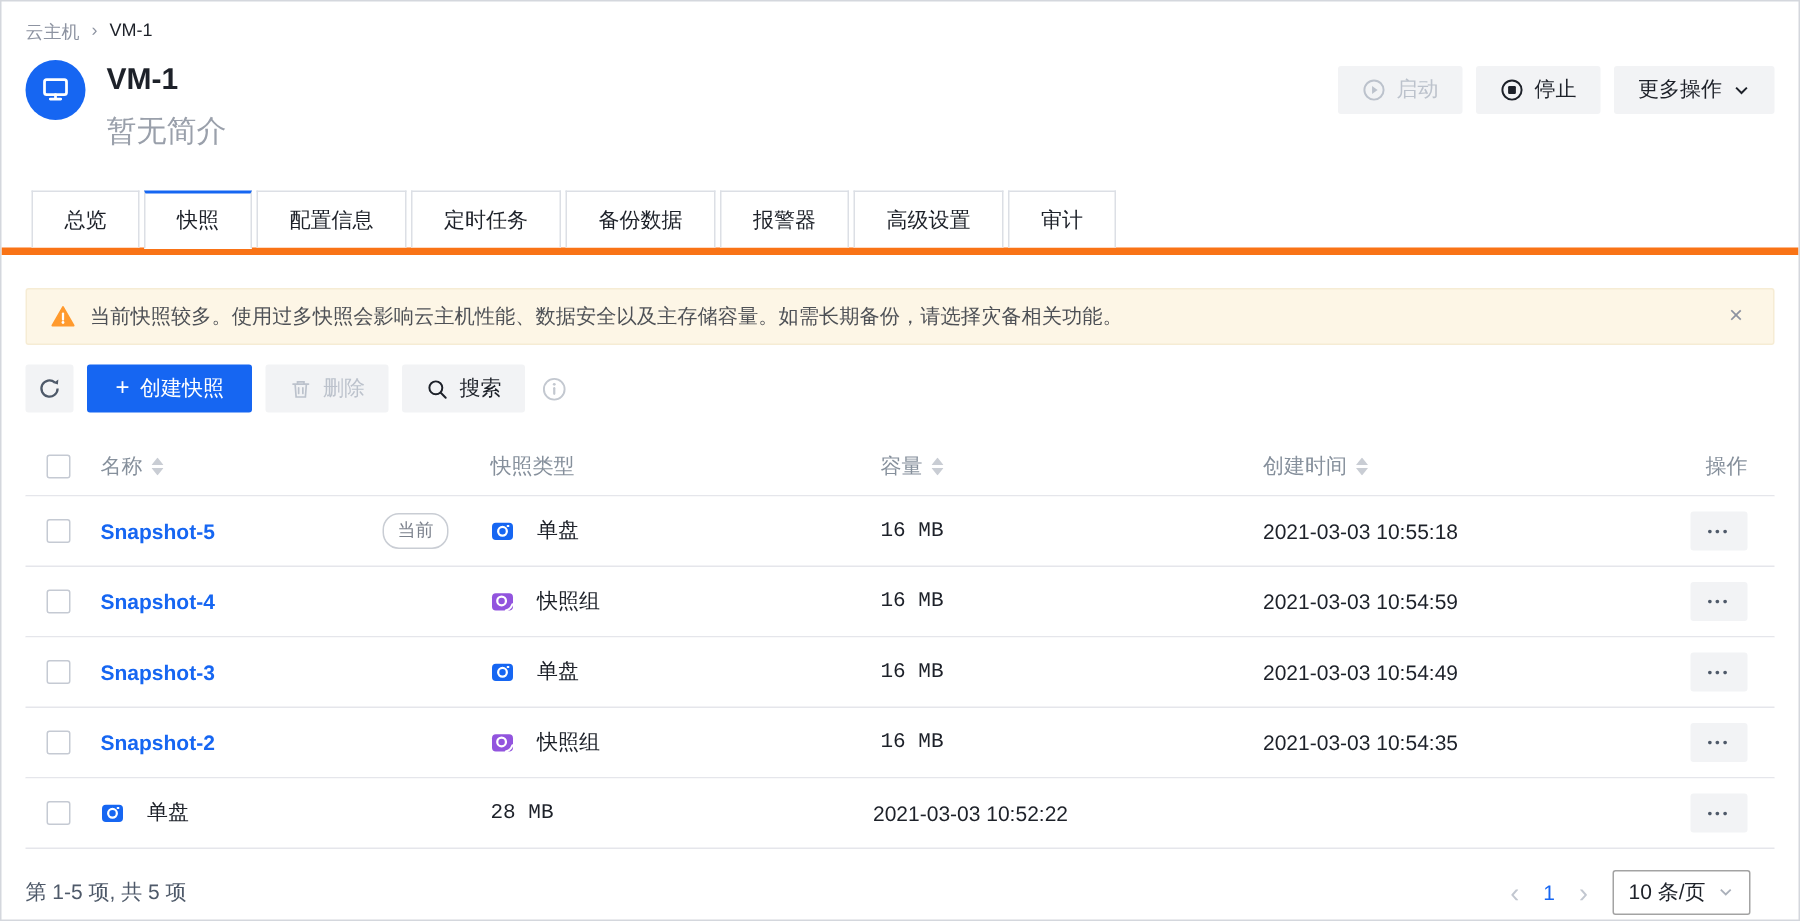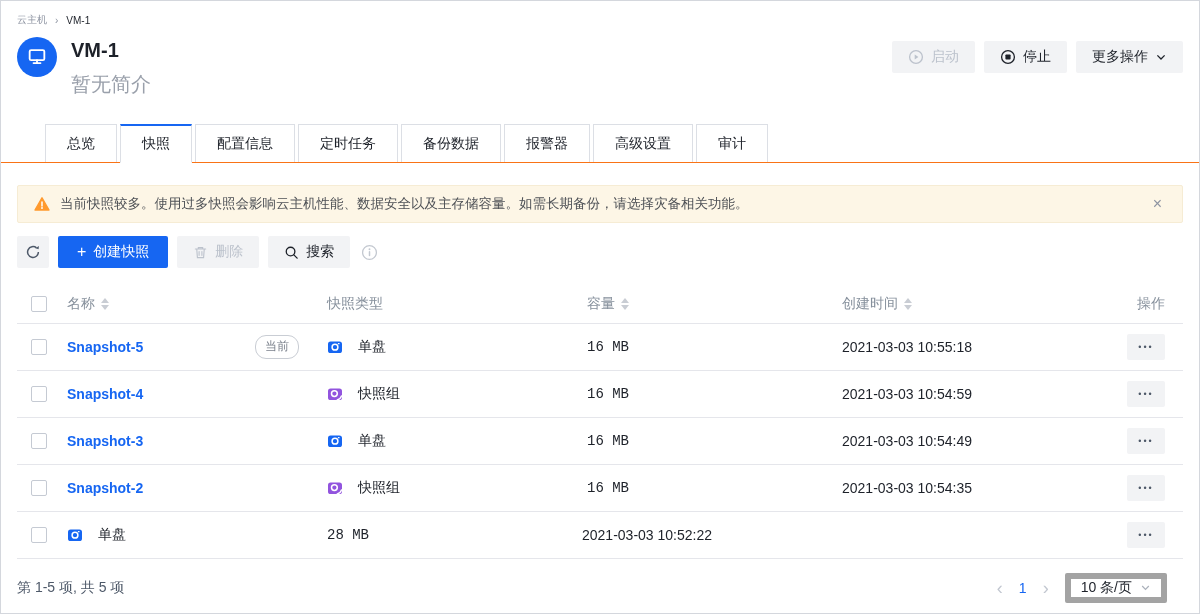--- a/index.html
+++ b/index.html
@@ -1,38 +1,38 @@
 <!DOCTYPE html>
 <html><head>
 <meta charset="utf-8">
 <style>
   * { box-sizing: border-box; margin: 0; padding: 0; }
   html,body { background:#e8eaed; }
   body { font-family: "Liberation Sans", "DejaVu Sans", sans-serif; font-size:14px; color:#1d2129; }
   .page { width:1200px; height:614px; background:#fff; border:1px solid #d4d7dd; overflow:hidden; margin:0 auto; }
 
   
-  .breadcrumb { padding:12px 16px 0; font-size:10px; color:#8d93a1; display:flex; gap:8px; align-items:center; }
+  .breadcrumb { padding:12px 16px 0; font-size:12px; color:#8d93a1; display:flex; gap:8px; }
   .breadcrumb .current { color:#1d2129; }
   .breadcrumb .root { cursor:pointer; }
 
   
   .header { display:flex; align-items:flex-start; padding:10px 16px 0; }
   .avatar { width:40px; height:40px; border-radius:50%; background:#1666f2; display:flex; align-items:center; justify-content:center; flex:0 0 auto; }
   .title-block { margin-left:14px; }
   .page-title { font-size:20px; font-weight:700; line-height:26px; }
   .page-subtitle { margin-top:8px; color:#9aa0ab; font-size:20px; }
   .header-actions { margin-left:auto; display:flex; gap:9px; padding-top:4px; }
   .btn { display:inline-flex; align-items:center; gap:7px; height:32px; padding:0 16px; background:#f2f3f5; border:none; border-radius:2px; font-size:14px; color:#1d2129; cursor:pointer; font-family:inherit; }
   .btn.disabled { color:#bcc2cc; cursor:not-allowed; }
   .btn.primary { background:#1666f2; color:#fff; padding:0 19px; }
   .btn svg { flex:0 0 auto; }
 
   
-  .tabs { display:flex; margin-top:26px; padding:0 0 0 44px; border-bottom:1px solid #f97316; }
+  .tabs { display:flex; margin-top:26px; padding:0 0 0 20px; border-bottom:5px solid #f97316; }
   .tab { height:38px; display:flex; align-items:center; padding:0 21px; border:1px solid #dcdfe5; border-bottom:none; background:#fff; margin-right:3px; cursor:pointer; color:#1d2129; }
   .tab.active { height:39px; margin-bottom:-1px; border-top:2px solid #1666f2; border-bottom:1px solid #fff; }
 
   
   .content { padding:16px 16px 0; }
   .alert { margin-top:6px; height:38px; background:#fdf6e6; border:1px solid #f6ecd4; border-radius:2px; display:flex; align-items:center; padding:0 16px; gap:10px; color:#4e5156; font-size:13.5px; }
   .alert-close { margin-left:auto; color:#8d93a1; font-size:16px; cursor:pointer; line-height:1; padding:2px 4px; }
 
   .toolbar { margin-top:13px; display:flex; align-items:center; gap:9px; }
   .icon-btn { width:32px; height:32px; padding:0; justify-content:center; }
@@ -58,21 +58,21 @@
   .type-icon { width:16px; height:16px; display:none; }
   .kind-single .icon-single { display:block; }
   .kind-group .icon-group { display:block; }
   .ellipsis-btn { height:26px; width:38px; padding:0; justify-content:center; font-size:9px; letter-spacing:2px; color:#4e5969; }
 
   
   .tfooter { display:flex; align-items:center; height:57px; padding:0 16px 0 0; color:#4e5969; }
   .pagination { margin-left:auto; display:flex; align-items:center; gap:16px; }
   .page-arrow { color:#c2c7d0; font-size:18px; cursor:pointer; line-height:1; }
   .page-num { color:#1666f2; cursor:pointer; }
-  .page-size { display:flex; align-items:center; gap:8px; border:6px solid #a3a3a3; border-radius:2px; height:30px; padding:0 10px; cursor:pointer; color:#1d2129; }
+  .page-size { display:flex; align-items:center; gap:8px; border:1px solid #a3a3a3; border-radius:2px; height:30px; padding:0 10px; cursor:pointer; color:#1d2129; }
   .chev { color:#868c97; display:flex; }
 </style>
 </head>
 <body>
 
 <div class="page">
 
   <div class="breadcrumb">
     <span class="root">云主机</span>
     <span>›</span>

